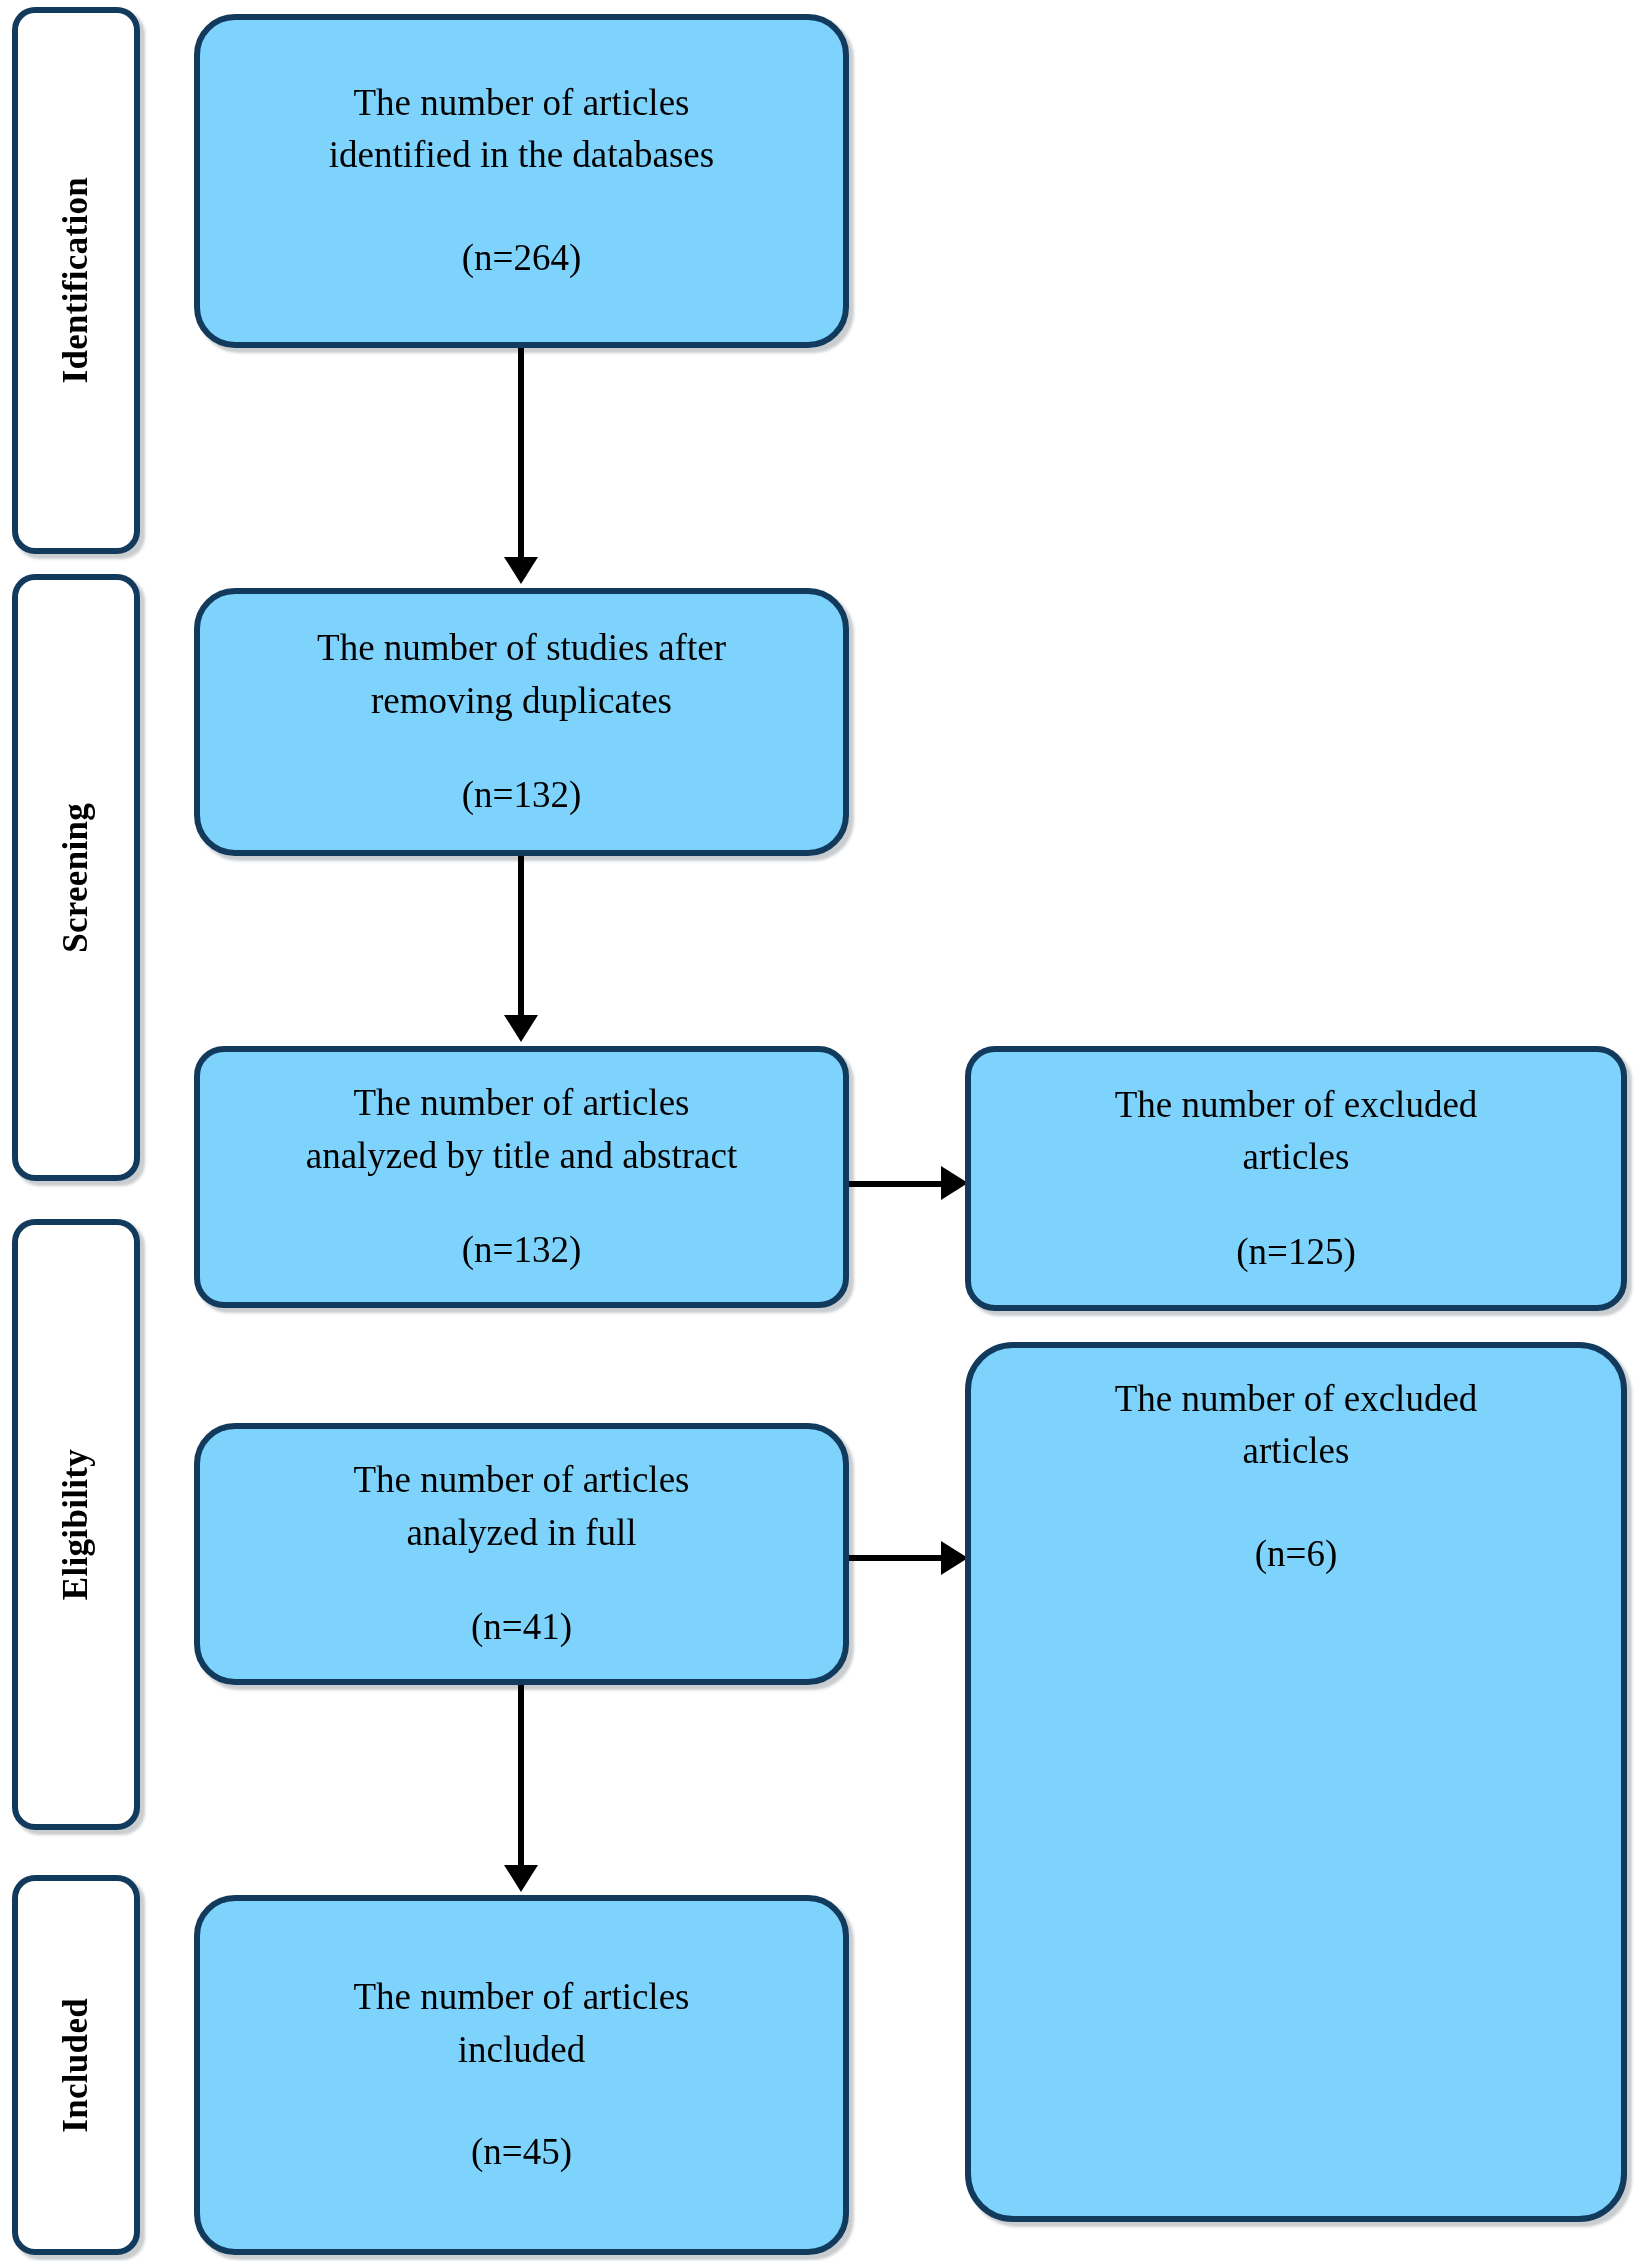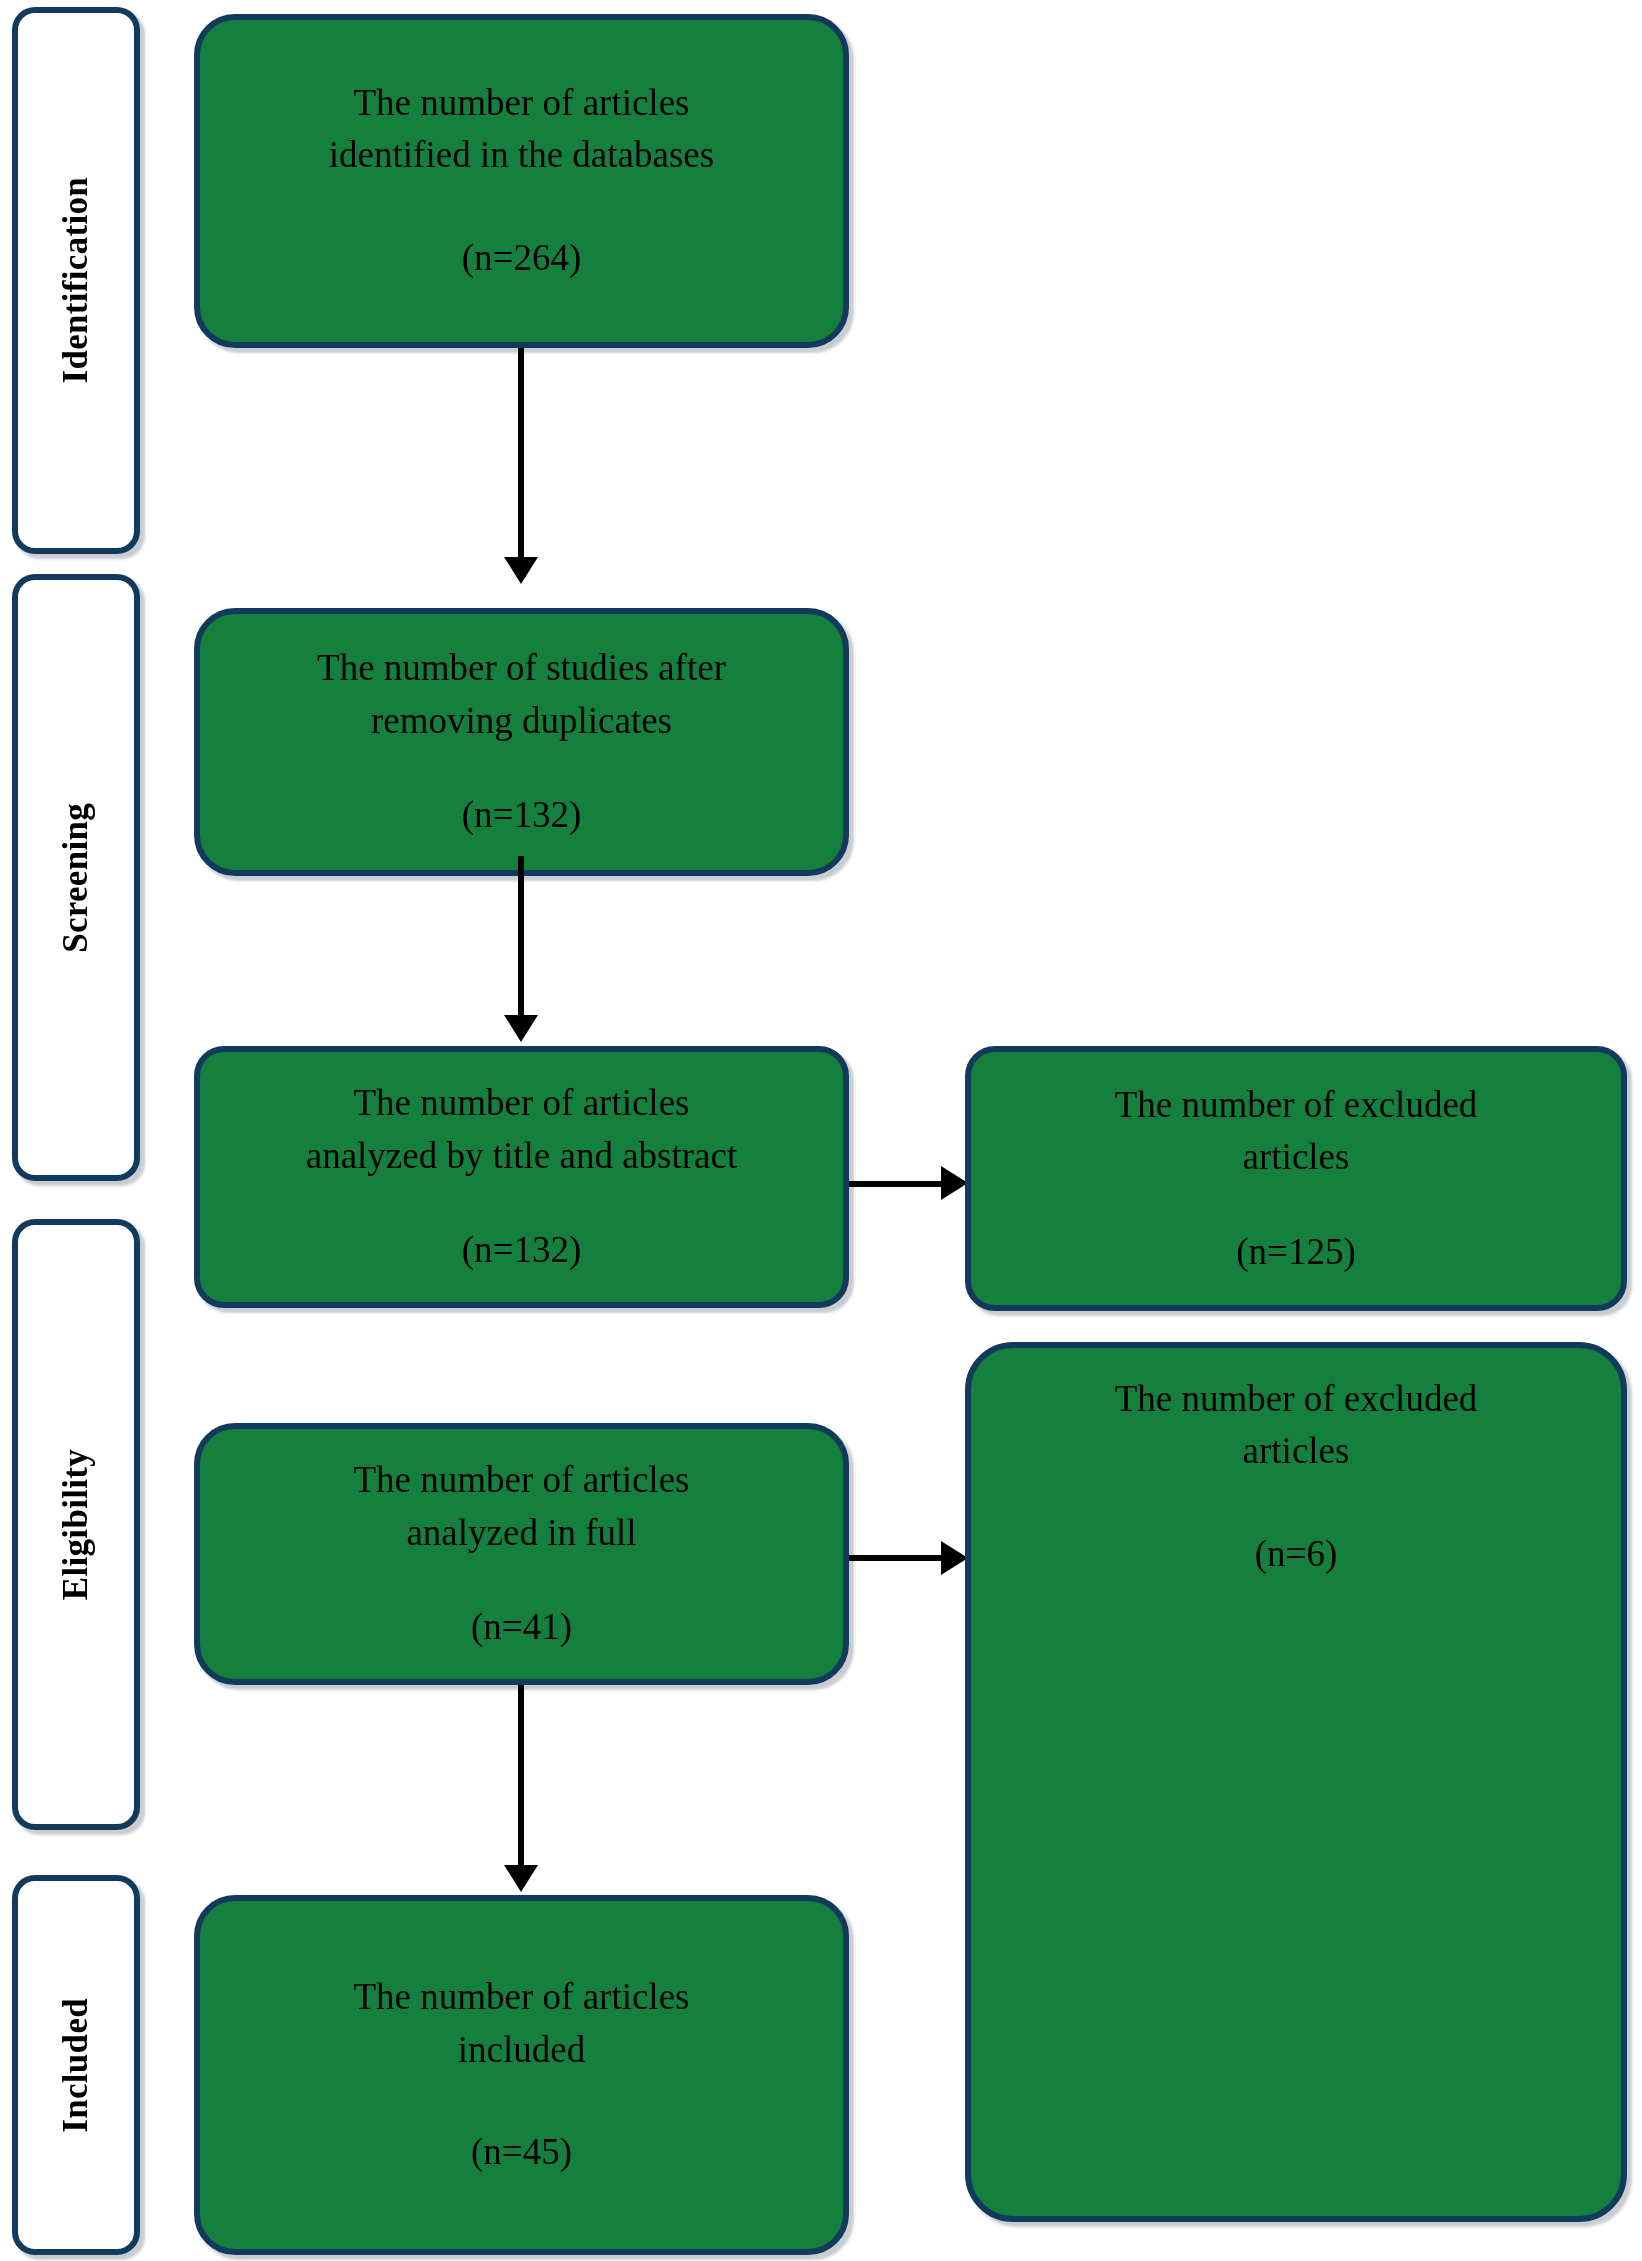--- a/index.html
+++ b/index.html
@@ -14,21 +14,21 @@
     height: 2261px;
     background: #ffffff;
     overflow: hidden;
     font-family: "Liberation Serif", "DejaVu Serif", serif;
   }
 
   
   .rbox {
     position: absolute;
     box-sizing: border-box;
-    background: #15803d;
+    background: #7dd3fc;
     border: 6.1px solid #123A5C;
     border-radius: 41px;
     display: flex;
     flex-direction: column;
     align-items: center;
     justify-content: center;
     text-align: center;
     box-shadow: 4.1px 4.8px 2.7px rgba(80,90,100,0.30);
   }
 
@@ -122,21 +122,21 @@
   <div class="rbox" style="left:194px; top:13.6px; width:655px; height:334px;">
     <div class="btext">The number of articles
 identified in the databases</div>
     <div class="gap-lg"></div>
     <div class="bcount">(n=264)</div>
   </div>
 
   <div class="vline" style="left:518px; top:348px; height:214px;"></div>
   <div class="varrow" style="left:504px; top:557px;"></div>
 
-  <div class="rbox" style="left:194px; top:608px; width:655px; height:268px;">
+  <div class="rbox" style="left:194px; top:588px; width:655px; height:268px;">
     <div class="btext">The number of studies after
 removing duplicates</div>
     <div class="gap-md"></div>
     <div class="bcount">(n=132)</div>
   </div>
 
   <div class="vline" style="left:518px; top:856px; height:164px;"></div>
   <div class="varrow" style="left:504px; top:1015px;"></div>
 
   <div class="rbox" style="left:194px; top:1046px; width:655px; height:262px; border-radius:30px;">

